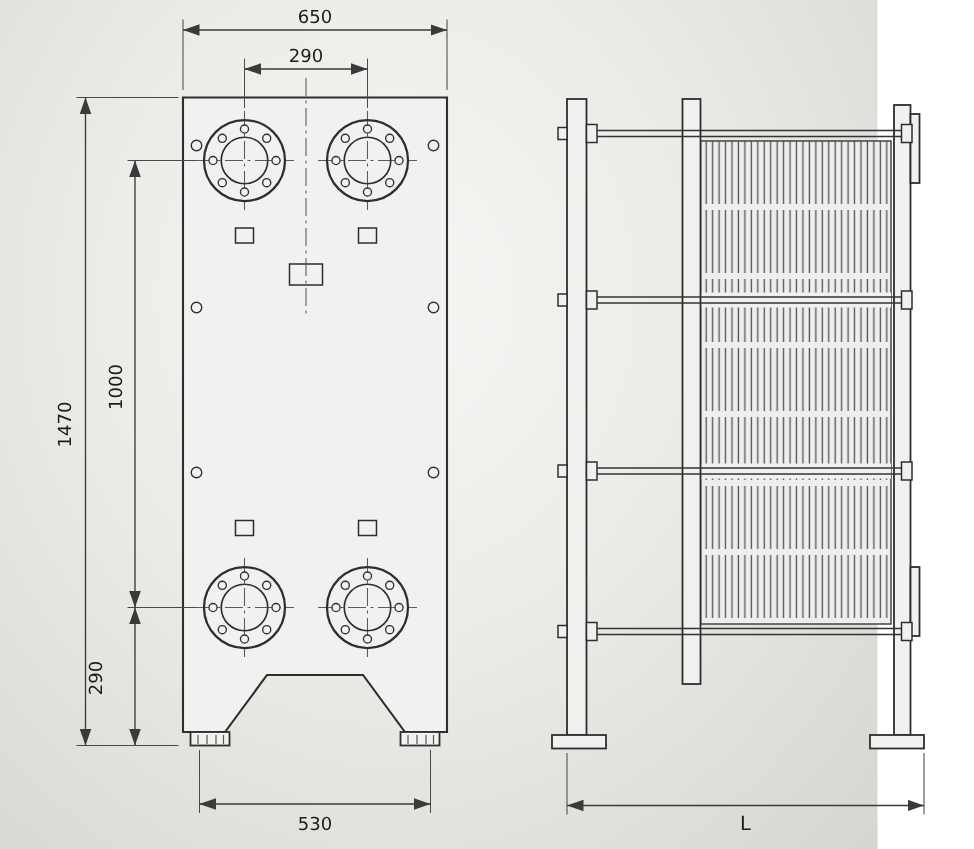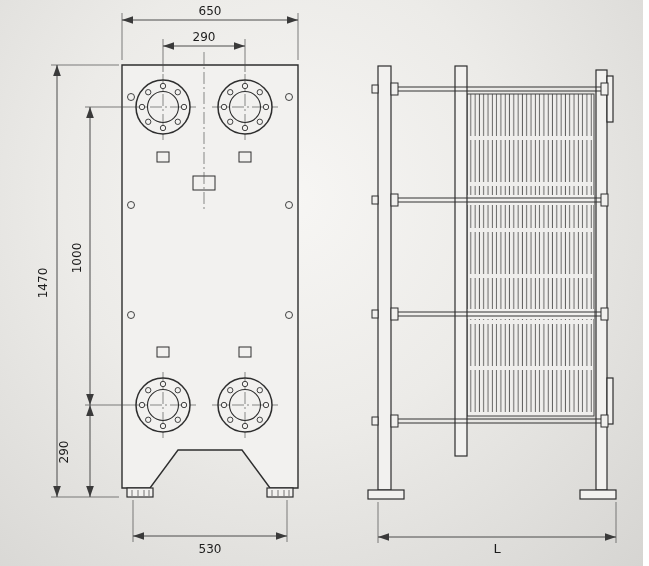--- a/index.html
+++ b/index.html
@@ -1,21 +1,21 @@
 <!DOCTYPE html>
 <html><head>
 <meta charset="utf-8">
 <style>
   html,body{margin:0;padding:0;}
   body{
     width:649px;height:566px;overflow:hidden;
     font-family:"DejaVu Sans", sans-serif;
   }
   .canvas{
-    position:relative;width:643px;height:566px;
+    position:relative;width:585px;height:566px;
     background:radial-gradient(ellipse at 45% 35%, #f7f6f4 0%, #ecebe8 45%, #e0dfdc 75%, #d6d5d2 100%);
   }
   svg{position:absolute;left:0;top:0;}
   .outline{fill:#f2f1ef;stroke:#2e2e2e;stroke-width:1.4;}
   .part{fill:#f2f1ef;stroke:#2e2e2e;stroke-width:1.2;}
   .thin{fill:none;stroke:#2e2e2e;stroke-width:1;}
   .s15{fill:none;stroke:#2e2e2e;stroke-width:1.5;}
   .s11{fill:none;stroke:#2e2e2e;stroke-width:1.1;}
   .hole{fill:#f2f1ef;stroke:#2e2e2e;stroke-width:0.9;}
   .cl{stroke:#5a5a5a;stroke-width:0.7;stroke-dasharray:12 3 2 3;fill:none;}

